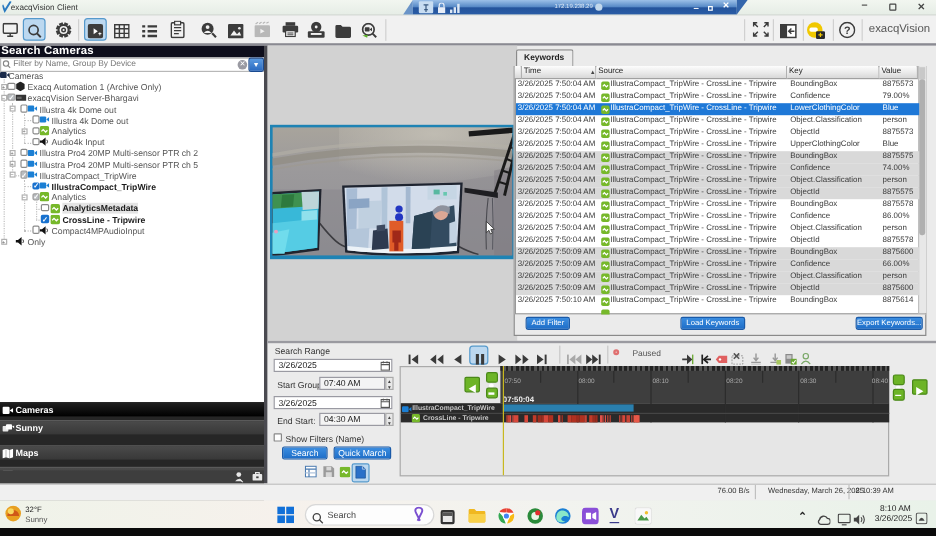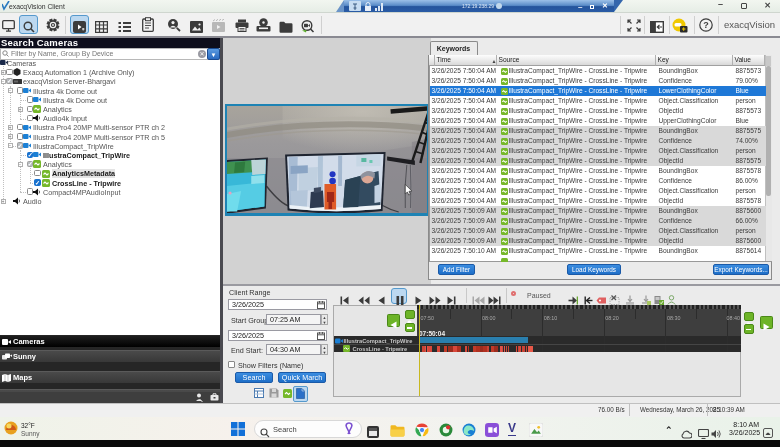--- a/index.html
+++ b/index.html
@@ -383,21 +383,21 @@
       <path d="M6 2.5 Q7.2 4 6 5.5" stroke="#111" stroke-width="0.7" fill="none"></path>
     </svg>
     <span class="ttext" style="left:43px">Compact4MPAudioInput</span>
   </div>
 <div class="trow abs" style="left:0;top:196.5px;width:220px">
     <span class="texp" style="left:0.5px">+</span>
     <svg class="tico" style="left:12.5px" width="8" height="8" viewBox="0 0 8 8">
       <path d="M0 3 H2 L5 0.5 V7.5 L2 5 H0 Z" fill="#111"></path>
       <path d="M6 2.5 Q7.2 4 6 5.5" stroke="#111" stroke-width="0.7" fill="none"></path>
     </svg>
-    <span class="ttext" style="left:23px">Audio</span>
+    <span class="ttext" style="left:23px">Only</span>
   </div>
 
 <div class="abs" style="left:0;top:335px;width:220px;height:68px;background:#262626"></div>
 <div class="abs lbar" style="top:335.5px;height:11.5px;line-height:11.5px;background:linear-gradient(#1e1e1e,#000)">
     <svg class="lbaric" width="9" height="8" viewBox="0 0 9 8">
       <rect x="0" y="1" width="6" height="6" rx="1" fill="#fff"></rect>
       <path d="M6 4 L9 2 V6 Z" fill="#fff"></path>
     </svg>
     <span class="lbartxt">Cameras</span>
   </div>
@@ -697,30 +697,30 @@
     <span class="kc4">8875614</span>
   </div>
 <div class="krow abs" style="left:429.5px;top:256px;height:5.5px">
     <span class="kicon" style="top:2px"></span>
   </div>
 <div class="abs kbtn" style="left:438px;width:37px">Add Filter</div>
 <div class="abs kbtn" style="left:567px;width:54px">Load Keywords</div>
 <div class="abs kbtn" style="left:713px;width:56px">Export Keywords...</div>
 
 <div class="abs" id="bottompanel"></div>
-<div class="abs srtext" style="left:229px;top:288px">Client Range</div>
+<div class="abs srtext" style="left:229px;top:288px">Search Range</div>
 <div class="abs dinput" style="left:228px;top:299px;width:99px;height:11px">3/26/2025</div>
 <svg class="abs" style="left:317px;top:301px" width="8" height="8" viewBox="0 0 8 8">
     <rect x="0.5" y="1" width="7" height="6.5" fill="none" stroke="#555"></rect>
     <line x1="0.5" y1="2.8" x2="7.5" y2="2.8" stroke="#555"></line>
     <line x1="2.5" y1="0" x2="2.5" y2="1.8" stroke="#555"></line>
     <line x1="5.5" y1="0" x2="5.5" y2="1.8" stroke="#555"></line>
   </svg>
 <div class="abs srtext" style="left:231px;top:316px">Start Group:</div>
-<div class="abs dinput" style="left:266px;top:314px;width:55px;height:11px;background:#f4f4f4">07:25 AM</div>
+<div class="abs dinput" style="left:266px;top:314px;width:55px;height:11px;background:#f4f4f4">07:40 AM</div>
 <div class="abs" style="left:321px;top:314px;width:7px;height:11px;background:#e8e8e8;border:1px solid #aaa;font-size:4px;color:#444;text-align:center;line-height:5px">▲<br>▼</div>
 <div class="abs dinput" style="left:228px;top:330px;width:99px;height:11px">3/26/2025</div>
 <svg class="abs" style="left:317px;top:332px" width="8" height="8" viewBox="0 0 8 8">
     <rect x="0.5" y="1" width="7" height="6.5" fill="none" stroke="#555"></rect>
     <line x1="0.5" y1="2.8" x2="7.5" y2="2.8" stroke="#555"></line>
     <line x1="2.5" y1="0" x2="2.5" y2="1.8" stroke="#555"></line>
     <line x1="5.5" y1="0" x2="5.5" y2="1.8" stroke="#555"></line>
   </svg>
 <div class="abs srtext" style="left:231px;top:346px">End Start:</div>
 <div class="abs dinput" style="left:266px;top:344px;width:55px;height:11px;background:#f4f4f4">04:30 AM</div>

